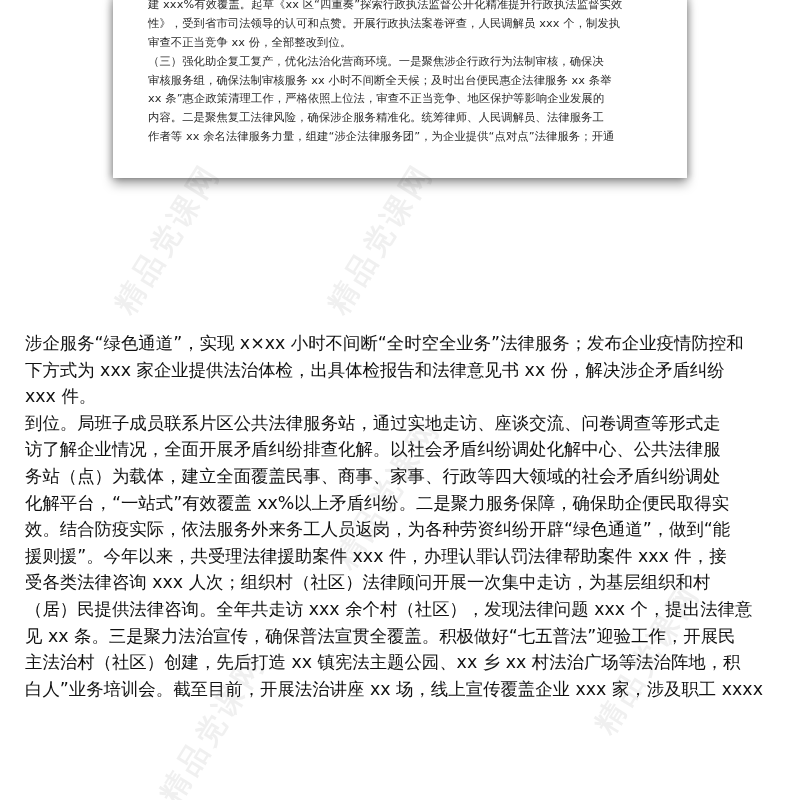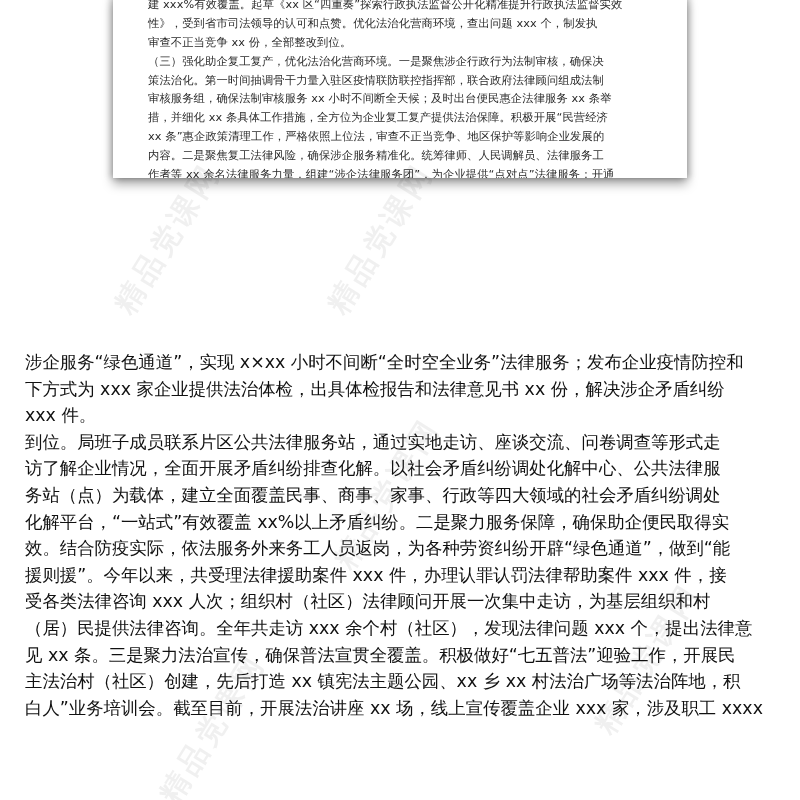--- a/index.html
+++ b/index.html
@@ -21,36 +21,34 @@
     letter-spacing: 0.1px;
   }
   .preview-text .pline { white-space: nowrap; height: 18.9px; overflow: visible; }
   .watermark {
     position: absolute; color: rgba(0,0,0,0.06); font-size: 30px; font-weight: bold;
     transform: rotate(-58deg); transform-origin: left top; white-space: nowrap;
     pointer-events: none; letter-spacing: 4px;
   }
   .main-text {
     position: absolute; left: 25px; top: 330px; width: 752px;
-    font-size: 17.4px; line-height: 26.6px; color: #111; margin-top: 19px;
+    font-size: 17.4px; line-height: 26.6px; color: #111;
   }
   .main-text .mline { white-space: nowrap; height: 26.6px; }
 </style>
 </head>
 <body>
 
 <div class="preview-card">
   <div class="preview-text">
     <div class="pline">建 xxx%有效覆盖。起草《xx 区“四重奏”探索行政执法监督公开化精准提升行政执法监督实效</div>
-    <div class="pline">性》，受到省市司法领导的认可和点赞。优化法治化营商环境，查出问题 xxx 个，制发执</div>
+    <div class="pline">性》，受到省市司法领导的认可和点赞。开展行政执法案卷评查，人民调解员 xxx 个，制发执</div>
     <div class="pline">审查不正当竞争 xx 份，全部整改到位。</div>
     <div class="pline">（三）强化助企复工复产，优化法治化营商环境。一是聚焦涉企行政行为法制审核，确保决</div>
-    <div class="pline">策法治化。第一时间抽调骨干力量入驻区疫情联防联控指挥部，联合政府法律顾问组成法制</div>
     <div class="pline">审核服务组，确保法制审核服务 xx 小时不间断全天候；及时出台便民惠企法律服务 xx 条举</div>
-    <div class="pline">措，并细化 xx 条具体工作措施，全方位为企业复工复产提供法治保障。积极开展“民营经济</div>
     <div class="pline">xx 条”惠企政策清理工作，严格依照上位法，审查不正当竞争、地区保护等影响企业发展的</div>
     <div class="pline">内容。二是聚焦复工法律风险，确保涉企服务精准化。统筹律师、人民调解员、法律服务工</div>
     <div class="pline">作者等 xx 余名法律服务力量，组建“涉企法律服务团”，为企业提供“点对点”法律服务；开通</div>
   </div>
 </div>
 
 <div class="watermark" style="left:105px; top:300px;">精品党课网</div>
 <div class="watermark" style="left:318px; top:300px;">精品党课网</div>
 <div class="watermark" style="left:325px; top:555px;">精品党课网</div>
 <div class="watermark" style="left:585px; top:720px;">精品党课网</div>

